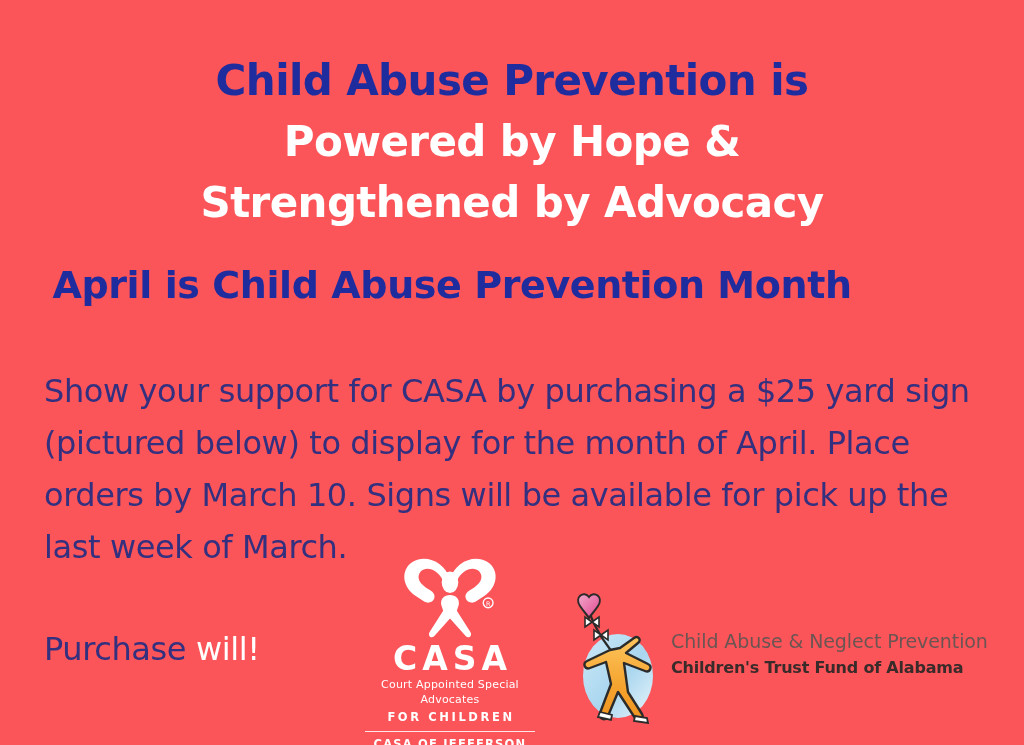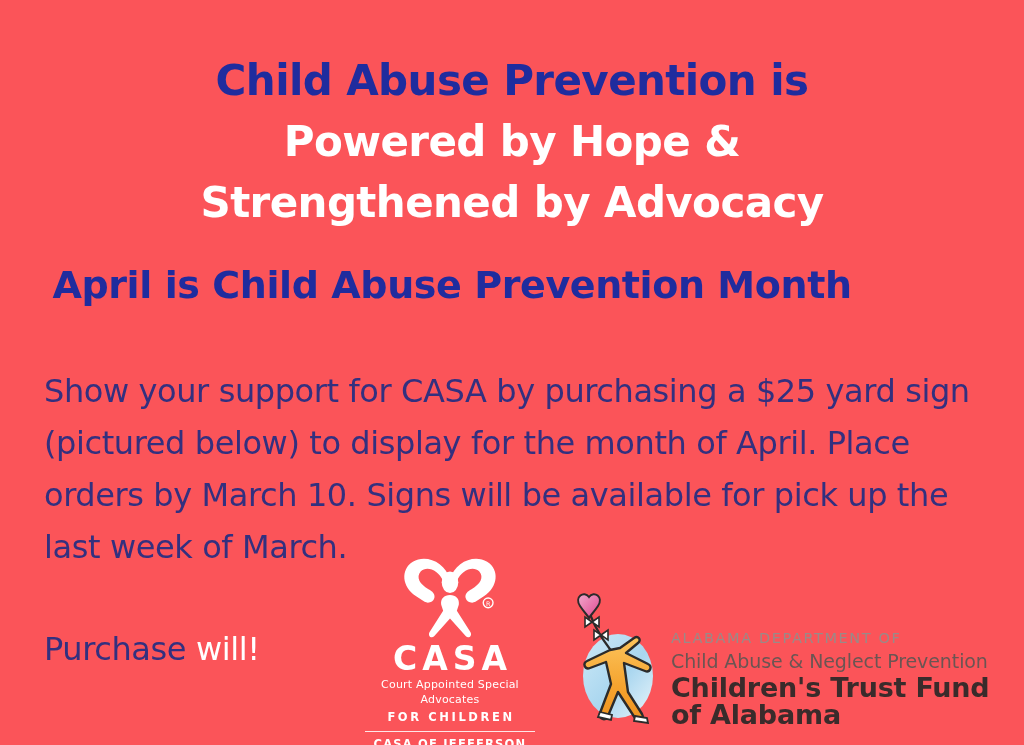--- a/index.html
+++ b/index.html
@@ -180,21 +180,21 @@
   .ctf-line2 {
     font-family: "DejaVu Sans", sans-serif;
     font-size: 19px;
     letter-spacing: -0.1px;
     color: #6b5553;
     line-height: 26px;
   }
   .ctf-line3 {
     font-family: "DejaVu Sans", sans-serif;
     font-weight: bold;
-    font-size: 27px;
+    font-size: 16px;
     letter-spacing: -0.2px;
     color: #3a2b2b;
     line-height: 27px;
   }
 </style>
 </head>
 <body>
 
 <div id="flyer">
 
@@ -311,19 +311,18 @@
                  L 34 80
                  C 29 82, 26 75, 31 73
                  L 54 62
                  Z" fill="url(#figGrad)" stroke="#2b2b2b" stroke-width="2.4" stroke-linejoin="round"></path>
 
         <path d="M79 128 l 12 2 l 1 5 l -14 -2 z" fill="#ffffff" stroke="#2b2b2b" stroke-width="1.8"></path>
         <path d="M44 124 l 12 3 l -1 5 l -13 -3 z" fill="#ffffff" stroke="#2b2b2b" stroke-width="1.8"></path>
       </svg>
     </div>
     <div class="ctf-text">
-      <div class="ctf-line1">ALABAMA DEPARTMENT OF</div>
       <div class="ctf-line2">Child Abuse &amp; Neglect Prevention</div>
       <div class="ctf-line3">Children's Trust Fund of Alabama</div>
     </div>
   </div>
 
 </div>
 
 </body></html>

